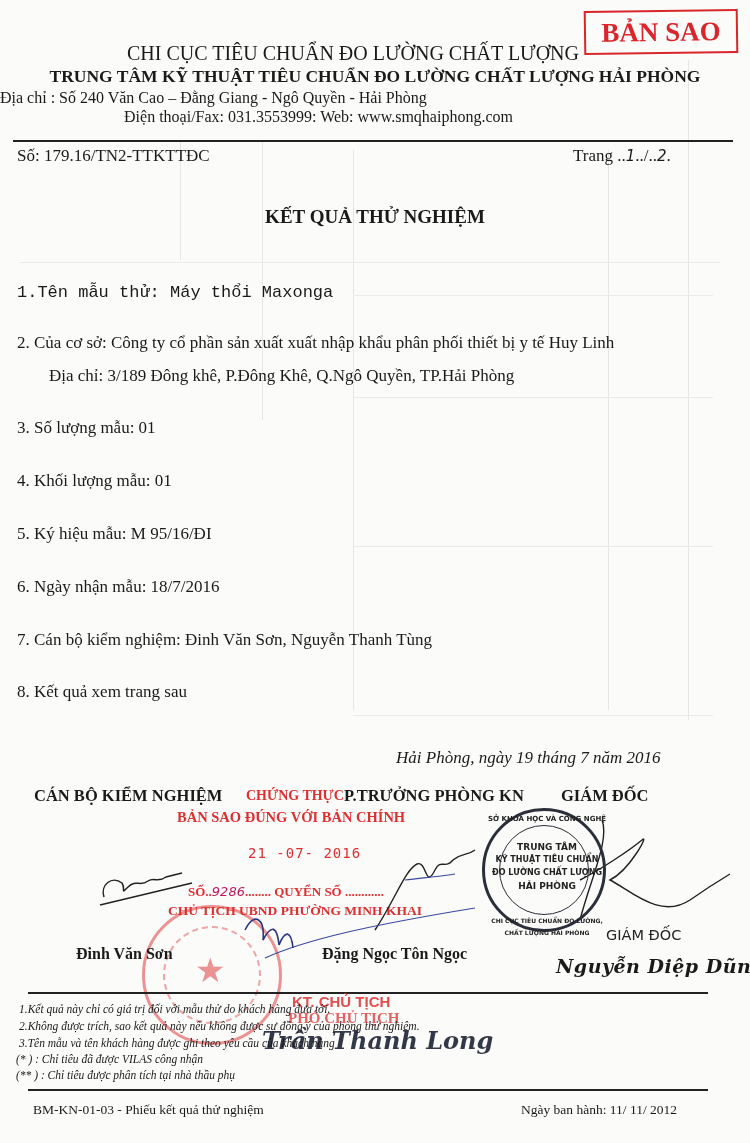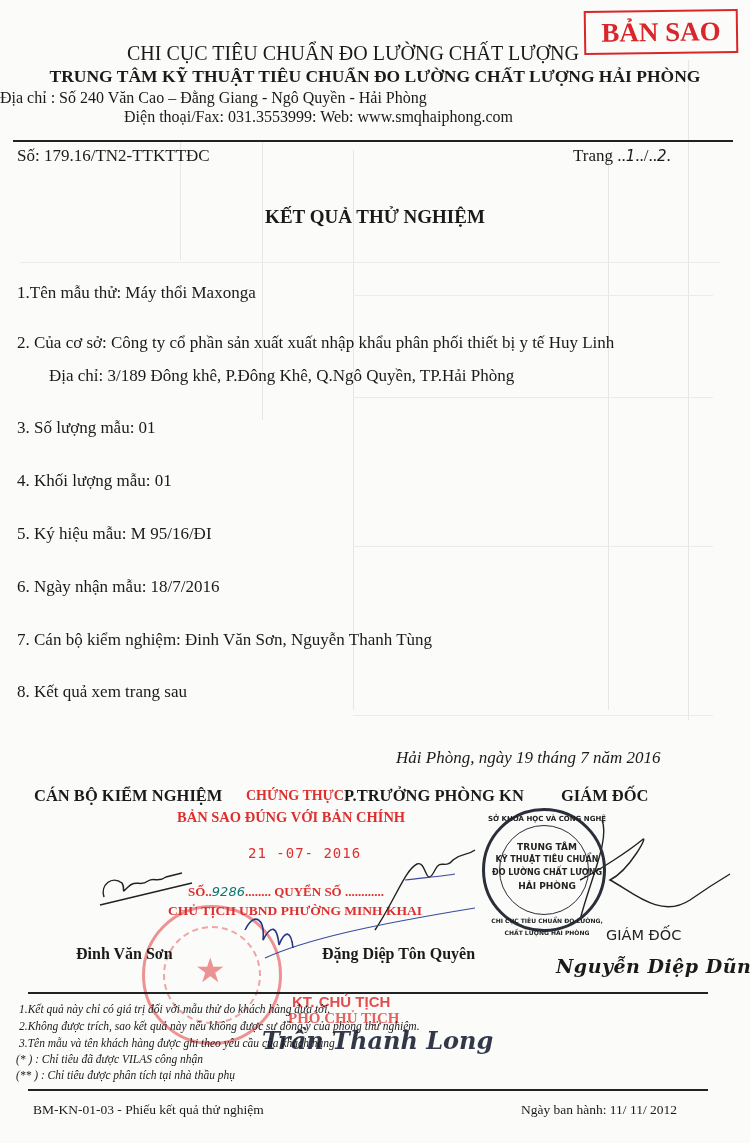--- a/index.html
+++ b/index.html
@@ -94,21 +94,21 @@
 <div class="abs hdr4">Điện thoại/Fax: 031.3553999: Web: www.smqhaiphong.com</div>
 <div class="rule" style="left:13px; top:140px; width:720px;"></div>
 
 <div class="abs so-line">Số: 179.16/TN2-TTKTTĐC</div>
 <div class="abs trang">
   <span>Trang ..</span><span class="hand">1</span><span>../..</span><span class="hand">2</span><span>.</span>
 </div>
 
 <div class="abs title">KẾT QUẢ THỬ NGHIỆM</div>
 
-<div class="abs item" style="top:283px;">1.Tên mẫu thử: Máy thổi Maxonga</div>
+<div class="abs item" style="top:283px;font-family:Liberation Mono, monospace;">1.Tên mẫu thử: Máy thổi Maxonga</div>
 <div class="abs item" style="top:333px;">2. Của cơ sở: Công ty cổ phần sản xuất xuất nhập khẩu phân phối thiết bị y tế Huy Linh</div>
 <div class="abs item indent" style="top:366px;">Địa chỉ: 3/189 Đông khê, P.Đông Khê, Q.Ngô Quyền, TP.Hải Phòng</div>
 <div class="abs item" style="top:418px;">3. Số lượng mẫu: 01</div>
 <div class="abs item" style="top:471px;">4. Khối lượng mẫu: 01</div>
 <div class="abs item" style="top:524px;">5. Ký hiệu mẫu: M 95/16/ĐI</div>
 <div class="abs item" style="top:577px;">6. Ngày nhận mẫu: 18/7/2016</div>
 <div class="abs item" style="top:630px;">7. Cán bộ kiểm nghiệm: Đinh Văn Sơn, Nguyễn Thanh Tùng</div>
 <div class="abs item" style="top:682px;">8. Kết quả xem trang sau</div>
 
 <div class="abs place-date">Hải Phòng, ngày 19 tháng 7 năm 2016</div>
@@ -119,21 +119,21 @@
 
 <div class="seal-red">
   <div class="inner"></div>
   <div class="star">★</div>
 </div>
 
 <div class="abs red-bold" style="top:788px; left:246px; font-size:14px;">CHỨNG THỰC</div>
 <div class="abs red-bold" style="top:809px; left:177px; font-size:14.5px;">BẢN SAO ĐÚNG VỚI BẢN CHÍNH</div>
 <div class="abs red" style="top:845px; left:248px; font-size:14px; font-family:'DejaVu Sans Mono', monospace; letter-spacing:1px;">21 -07- 2016</div>
 <div class="abs red-bold" style="top:884px; left:188px; font-size:13px;">
-  <span>SỐ</span><span>..</span><span style="color:#0f766e; font-family:'DejaVu Sans', sans-serif; font-style:italic; font-weight:normal; font-size:13px;">9286</span><span>........ </span><span>QUYỂN SỐ</span><span> ............</span>
+  <span>SỐ</span><span>..</span><span style="color:#be185d; font-family:'DejaVu Sans', sans-serif; font-style:italic; font-weight:normal; font-size:13px;">9286</span><span>........ </span><span>QUYỂN SỐ</span><span> ............</span>
 </div>
 <div class="abs red-bold" style="top:903px; left:168px; font-size:13.5px;">CHỦ TỊCH UBND PHƯỜNG MINH KHAI</div>
 
 <svg class="abs" style="left:92px; top:865px;" width="110" height="45">
   <path d="M12 32 C 8 20, 20 10, 30 18 C 34 24, 28 30, 36 22 C 44 14, 48 22, 56 16 C 62 12, 66 18, 74 12 L 90 8 M 8 40 L 100 18" stroke="#222" stroke-width="1.5" fill="none"></path>
 </svg>
 
 <svg class="abs" style="left:205px; top:830px;" width="280" height="130">
   <path d="M 170 100 C 190 70, 200 40, 212 34 C 222 30, 220 60, 230 40 C 236 28, 240 40, 248 30 C 258 22, 262 26, 270 20" stroke="#222" stroke-width="1.4" fill="none"></path>
   <path d="M 200 50 C 215 48, 240 46, 250 44" stroke="#3b4a9e" stroke-width="1.2" fill="none"></path>
@@ -149,21 +149,21 @@
   <div class="inner"></div>
   <div class="txt" style="top:2px; font-size:7px;">SỞ KHOA HỌC VÀ CÔNG NGHỆ</div>
   <div class="txt" style="top:30px;">TRUNG TÂM</div>
   <div class="txt" style="top:43px; font-size:8px;">KỸ THUẬT TIÊU CHUẨN</div>
   <div class="txt" style="top:56px; font-size:8px;">ĐO LƯỜNG CHẤT LƯỢNG</div>
   <div class="txt" style="top:69px;">HẢI PHÒNG</div>
   <div class="txt" style="top:104px; font-size:6px;">CHI CỤC TIÊU CHUẨN ĐO LƯỜNG, CHẤT LƯỢNG HẢI PHÒNG</div>
 </div>
 
 <div class="abs name" style="left:76px;">Đinh Văn Sơn</div>
-<div class="abs name" style="left:322px;">Đặng Diệp Tôn Quyên</div>
+<div class="abs name" style="left:322px;">Đặng Ngọc Tôn Ngọc</div>
 <div class="abs gd-label">GIÁM ĐỐC</div>
 <div class="abs name script" style="top:955px; left:556px;">Nguyễn Diệp Dũng</div>
 
 <div class="rule" style="left:28px; top:992px; width:680px; height:1.5px;"></div>
 
 <div class="abs red-bold" style="top:993px; left:292px; font-size:15px; font-family:'Liberation Sans', sans-serif; opacity:0.85;">KT. CHỦ TỊCH</div>
 <div class="abs red-bold" style="top:1010px; left:288px; font-size:15px; font-family:Liberation Serif, serif; opacity:0.75;">PHÓ CHỦ TỊCH</div>
 <div class="abs" style="top:1026px; left:262px; font-size:24px; font-style:italic; font-weight:bold; color:#0f172a; opacity:0.85; font-family:'DejaVu Serif', serif;">Trần Thanh Long</div>
 
 <div class="abs notes" style="top:1003px;">1.Kết quả này chỉ có giá trị đối với mẫu thử do khách hàng đưa tới.</div>

